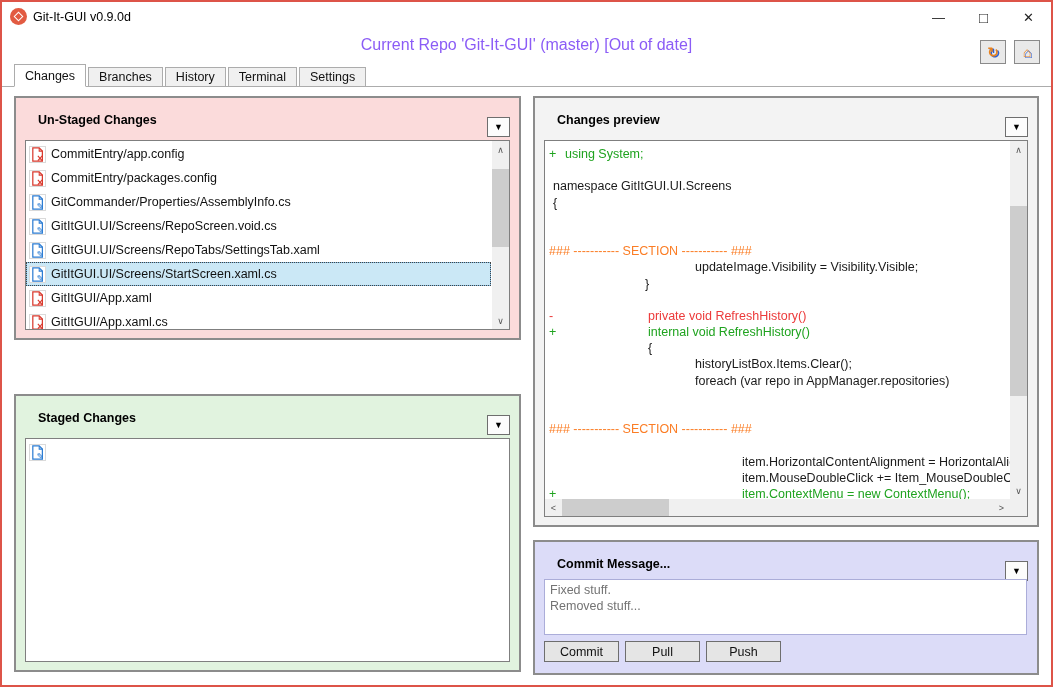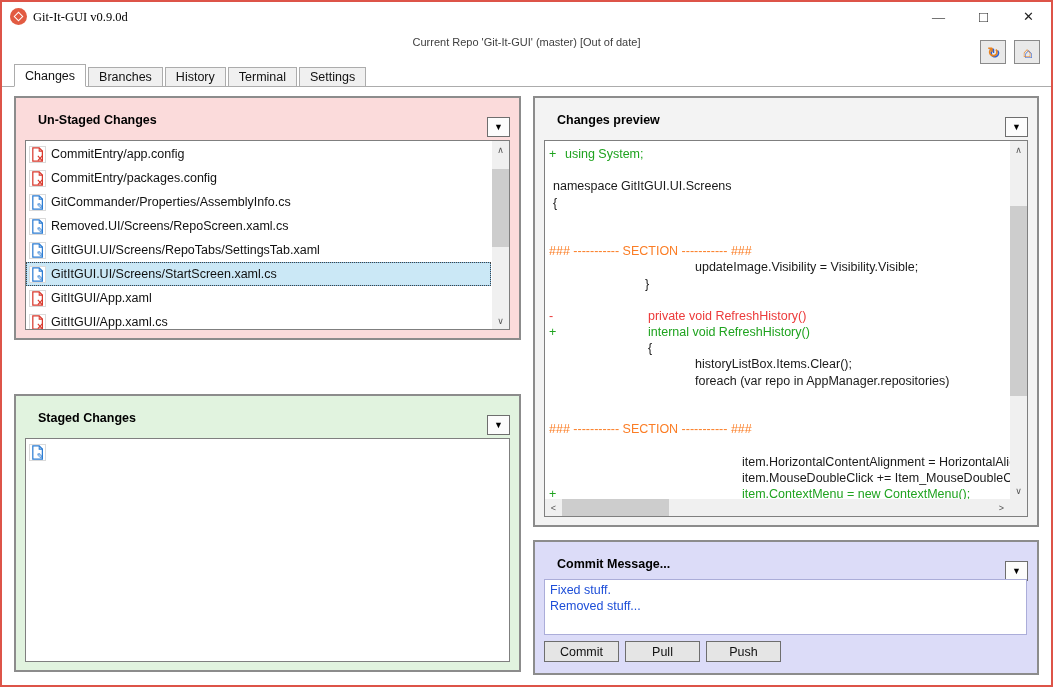--- a/index.html
+++ b/index.html
@@ -7,34 +7,34 @@
   body { font-family:"Liberation Sans","DejaVu Sans",sans-serif; }
 
   .window {
     position:relative; width:1053px; height:687px;
     background:#ffffff;
     border:2px solid var(--window-border,#DD5448);
     overflow:hidden;
   }
 
   
-  .titlebar { position:absolute; top:0; left:0; right:0; height:30px; background:#fff;font-family:Liberation Serif, serif; }
+  .titlebar { position:absolute; top:0; left:0; right:0; height:30px; background:#fff; }
   .app-icon {
     position:absolute; left:8px; top:6px; width:17px; height:17px; border-radius:50%;
     background:#E25B42; display:flex; align-items:center; justify-content:center;
   }
   .app-icon .diamond { width:7px; height:7px; border:1.5px solid #fff; transform:rotate(45deg); }
   .tb-title { position:absolute; left:31px; top:0; height:30px; display:flex; align-items:center; font-size:12.5px; color:#000; }
   .win-controls { position:absolute; right:0; top:0; height:30px; display:flex; }
   .win-btn { width:45px; height:30px; display:flex; align-items:center; justify-content:center; font-size:13px; color:#222; cursor:default; }
   .win-btn.max { font-size:15px; }
 
   
   .repo-header { position:absolute; top:30px; left:0; right:0; height:34px; }
-  .repo-title { position:absolute; left:0; right:0; top:4px; text-align:center; font-size:11px; color:#404040; }
+  .repo-title { position:absolute; left:0; right:0; top:4px; text-align:center; font-size:16px; color:#8b5cf6; }
   .hdr-btns { position:absolute; right:11px; top:8px; display:flex; gap:8px; }
   .hdr-btn {
     width:26px; height:24px; background:#E9E9E9; border:1px solid #8A8A8A;
     display:flex; align-items:center; justify-content:center;
     font-size:14px; color:#E8821E; text-shadow:1.5px 1px 0 #2F5FD0; font-weight:bold;
   }
 
   
   .tabbar { position:absolute; top:62px; left:0; right:0; height:23px; border-bottom:1px solid #ACACAC; padding-left:12px; display:flex; align-items:flex-end; }
   .tab {
@@ -89,21 +89,21 @@
   .codeline .lt { display:inline-block; }
   .k-add { color:var(--diff-add,#1FA31F); }
   .k-del { color:var(--diff-del,#EC3A3A); }
   .k-section { color:var(--diff-section,#FB7D25); }
   .k-ctx { color:#1a1a1a; }
 
   
   .commit-msg {
     position:absolute; left:9px; right:10px; top:37px; height:56px;
     background:#fff; border:1px solid #ABADD9; resize:none;
-    font-family:"Liberation Sans","DejaVu Sans",sans-serif; font-size:12.5px; color:#1d4ed8;
+    font-family:"Liberation Sans","DejaVu Sans",sans-serif; font-size:12.5px; color:#737373;
     padding:2px 5px; line-height:16px; outline:none;
   }
   .commit-btns { position:absolute; left:9px; top:99px; display:flex; gap:6px; }
   .commit-btns button {
     width:75px; height:21px; background:#E5E5E5; border:1px solid #6E6E6E;
     font-family:"Liberation Sans","DejaVu Sans",sans-serif; font-size:12.5px; color:#111;
   }
 </style>
 </head>
 <body>
@@ -180,21 +180,21 @@
             <span>GitCommander/Properties/AssemblyInfo.cs</span>
           </div>
           <div class="row">
             <span class="fi">
               <svg viewBox="0 0 16 16">
                 <path d="M3 1 H9.8 L13.2 4.4 V15 H3 Z" fill="#fff" stroke="#2B7CD3" stroke-width="1.3"></path>
                 <path d="M9.8 1 V4.4 H13.2" fill="none" stroke="#2B7CD3" stroke-width="1.1"></path>
                 <text fill="#2B7CD3" font-weight="bold" x="7" y="15" font-size="9">✎</text>
               </svg>
             </span>
-            <span>Removed.UI/Screens/RepoScreen.xaml.cs</span>
+            <span>GitItGUI.UI/Screens/RepoScreen.void.cs</span>
           </div>
           <div class="row">
             <span class="fi">
               <svg viewBox="0 0 16 16">
                 <path d="M3 1 H9.8 L13.2 4.4 V15 H3 Z" fill="#fff" stroke="#2B7CD3" stroke-width="1.3"></path>
                 <path d="M9.8 1 V4.4 H13.2" fill="none" stroke="#2B7CD3" stroke-width="1.1"></path>
                 <text fill="#2B7CD3" font-weight="bold" x="7" y="15" font-size="9">✎</text>
               </svg>
             </span>
             <span>GitItGUI.UI/Screens/RepoTabs/SettingsTab.xaml</span>

